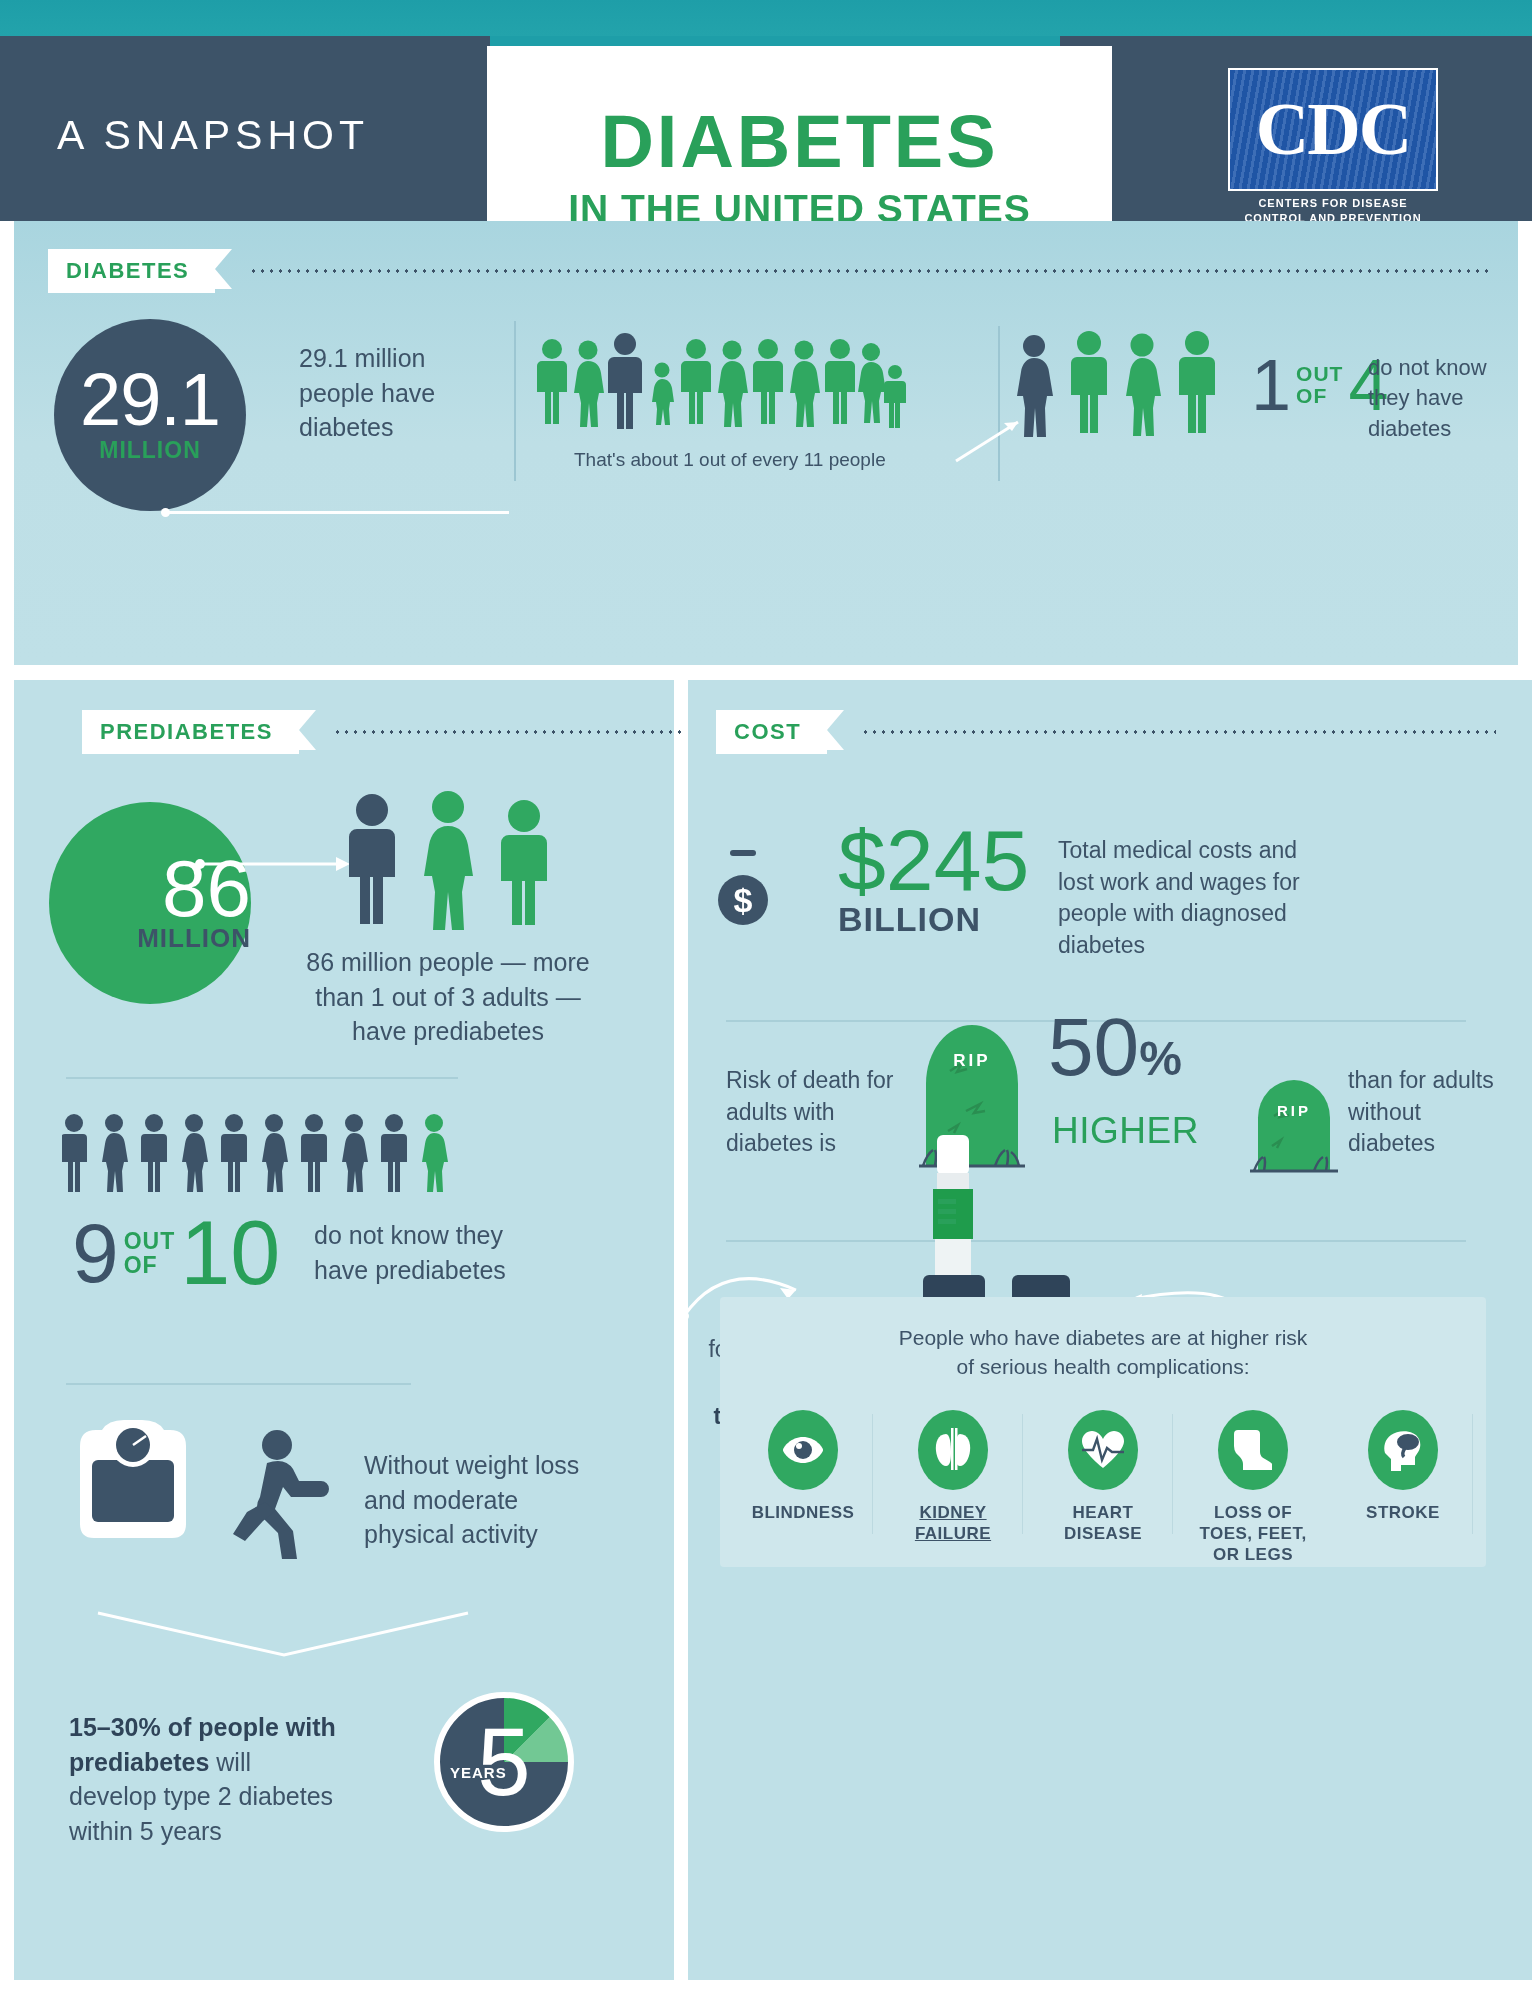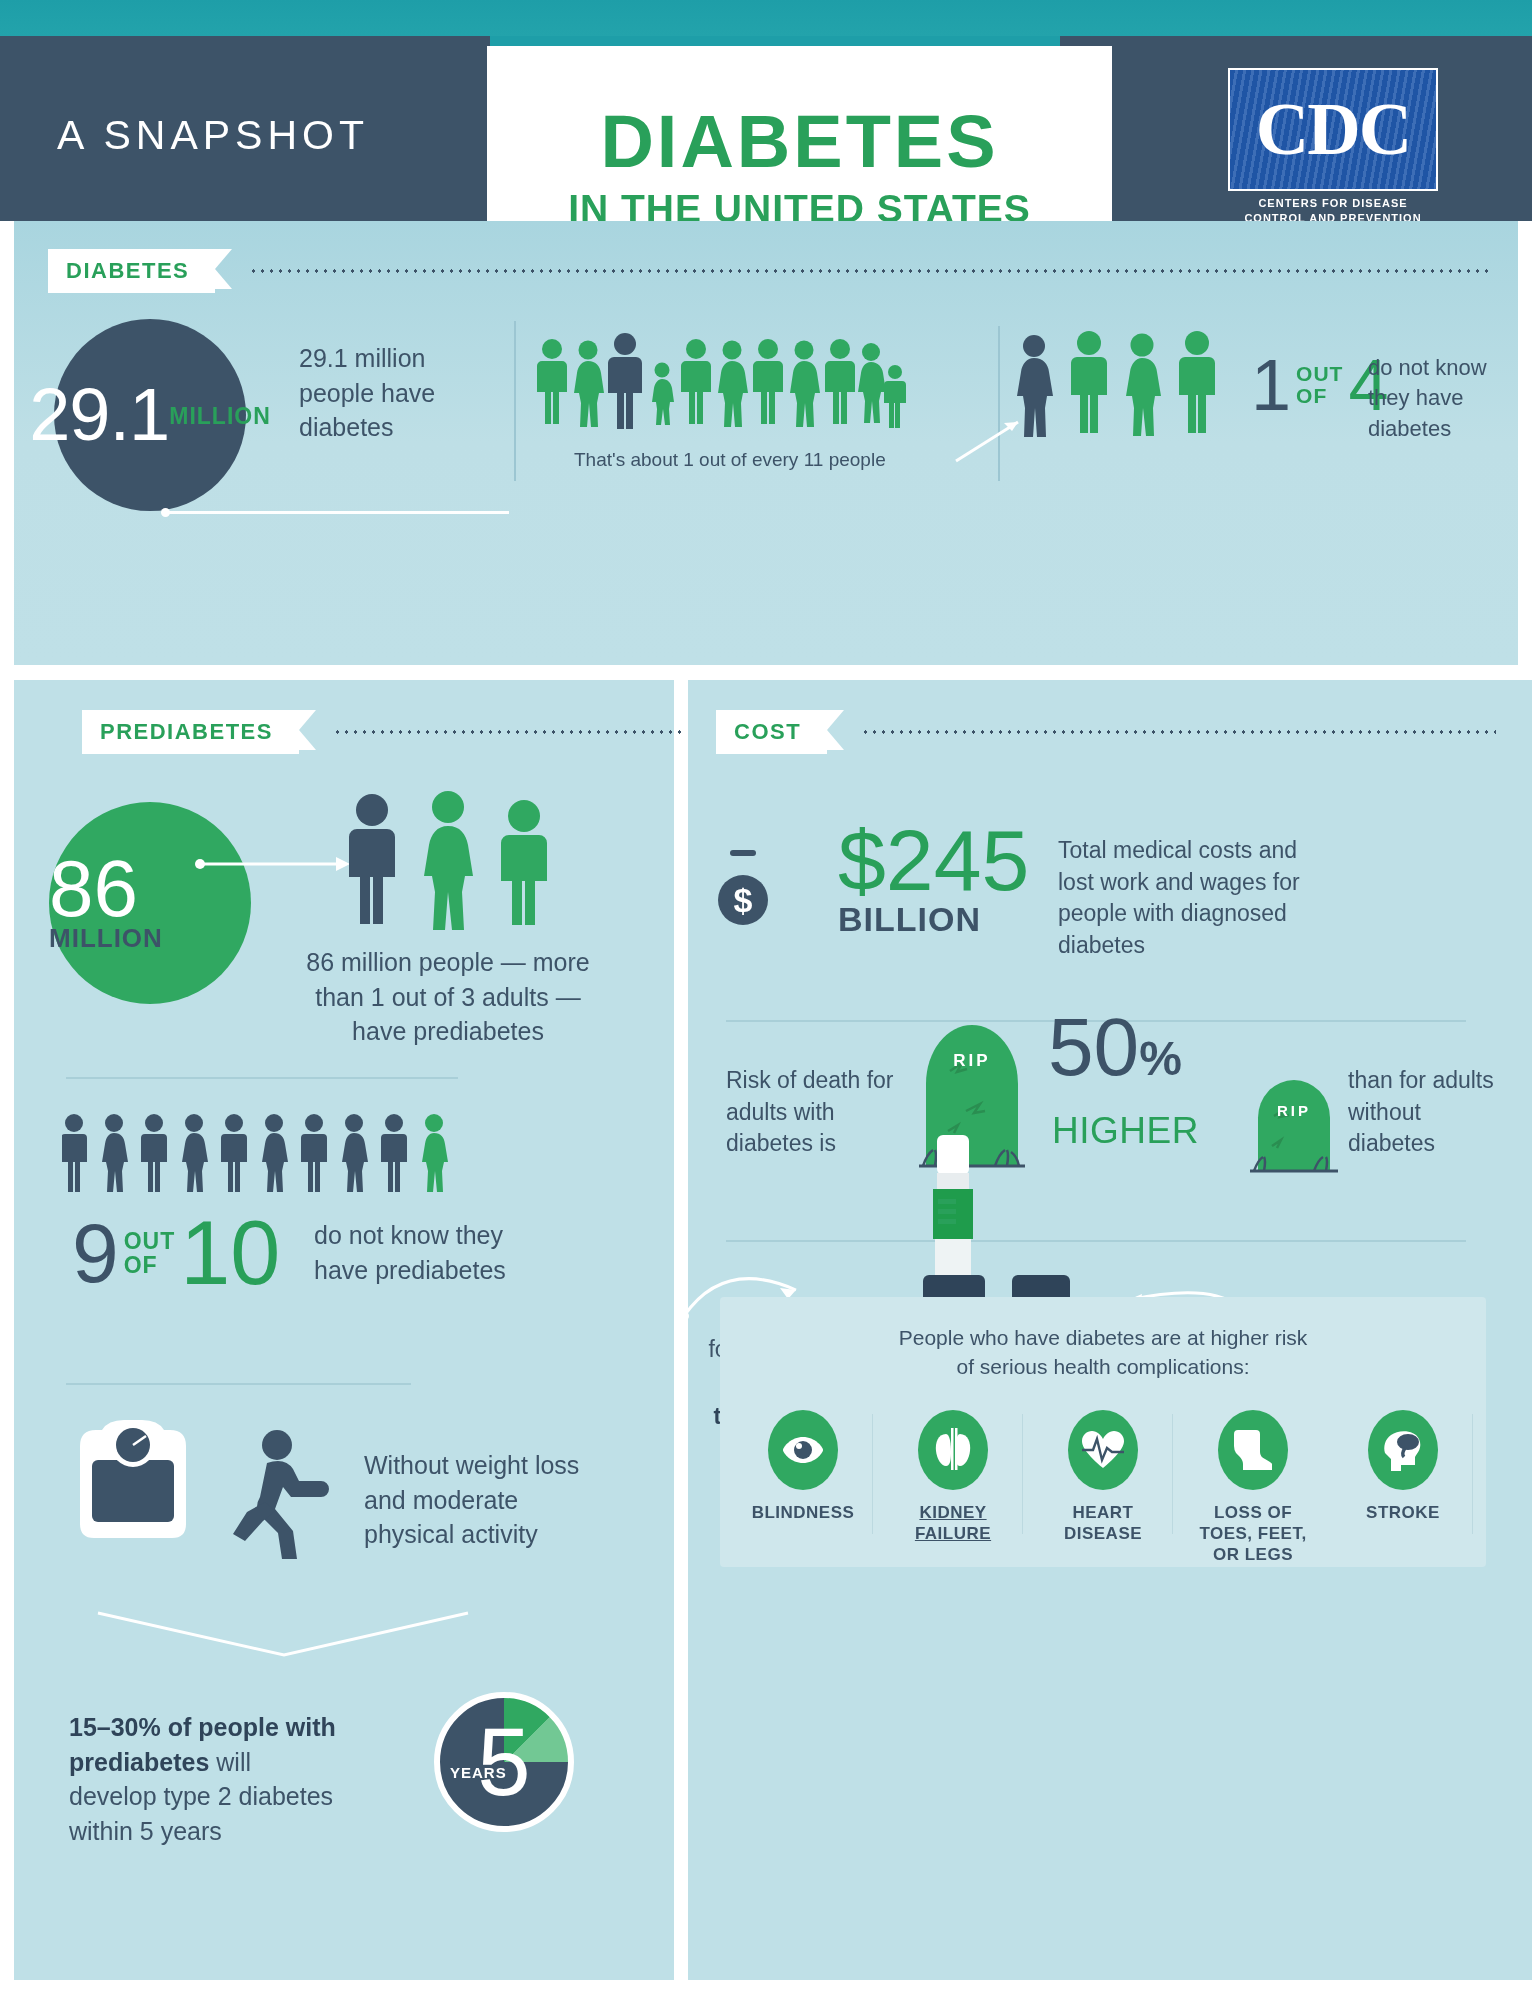--- a/index.html
+++ b/index.html
@@ -46,26 +46,26 @@
   .tag{position:relative;display:inline-block;background:#ffffff;color:#29a05a;
     font-weight:bold;font-size:22px;letter-spacing:1.5px;padding:9px 26px 9px 18px;}
   .tag:after{content:"";position:absolute;right:-17px;top:0;width:0;height:0;
     border-top:20px solid #ffffff;border-bottom:20px solid #ffffff;border-right:17px solid transparent;}
   .dotline{flex:1;height:4px;margin-left:34px;
     background-image:radial-gradient(circle,#3d5368 1.6px, transparent 1.8px);
     background-size:9px 4px;background-repeat:repeat-x;}
   .tagrow{display:flex;align-items:center;}
 
   .circle-navy{width:192px;height:192px;border-radius:50%;background:#3d5368;
-    display:flex;flex-direction:row;align-items:center;justify-content:center;}
+    display:flex;flex-direction:column;align-items:center;justify-content:center;}
   .circle-navy .big{color:#ffffff;font-size:74px;font-weight:300;line-height:.92;letter-spacing:-1px;}
   .circle-navy .sml{color:#29a05a;font-size:23px;font-weight:bold;letter-spacing:1px;margin-top:2px;}
 
   .circle-green{width:202px;height:202px;border-radius:50%;background:#30a861;
-    display:flex;flex-direction:column;align-items:flex-start;justify-content:center;}
+    display:flex;flex-direction:column;align-items:flex-end;justify-content:center;}
   .circle-green .big{color:#ffffff;font-size:80px;font-weight:300;line-height:.92;}
   .circle-green .sml{color:#3d5368;font-size:26px;font-weight:bold;letter-spacing:1px;margin-top:-2px;}
 
   .body-text{color:#3d5368;font-size:25px;line-height:1.38;font-weight:400;}
   .small-text{color:#3d5368;font-size:19px;}
   .vdiv{width:2px;background:#9cc6d2;}
   .hdiv{height:2px;background:#a9cfd8;}
 
   .ratio{display:flex;align-items:center;}
   .ratio .num{color:#3d5368;font-size:72px;font-weight:300;line-height:1;}

